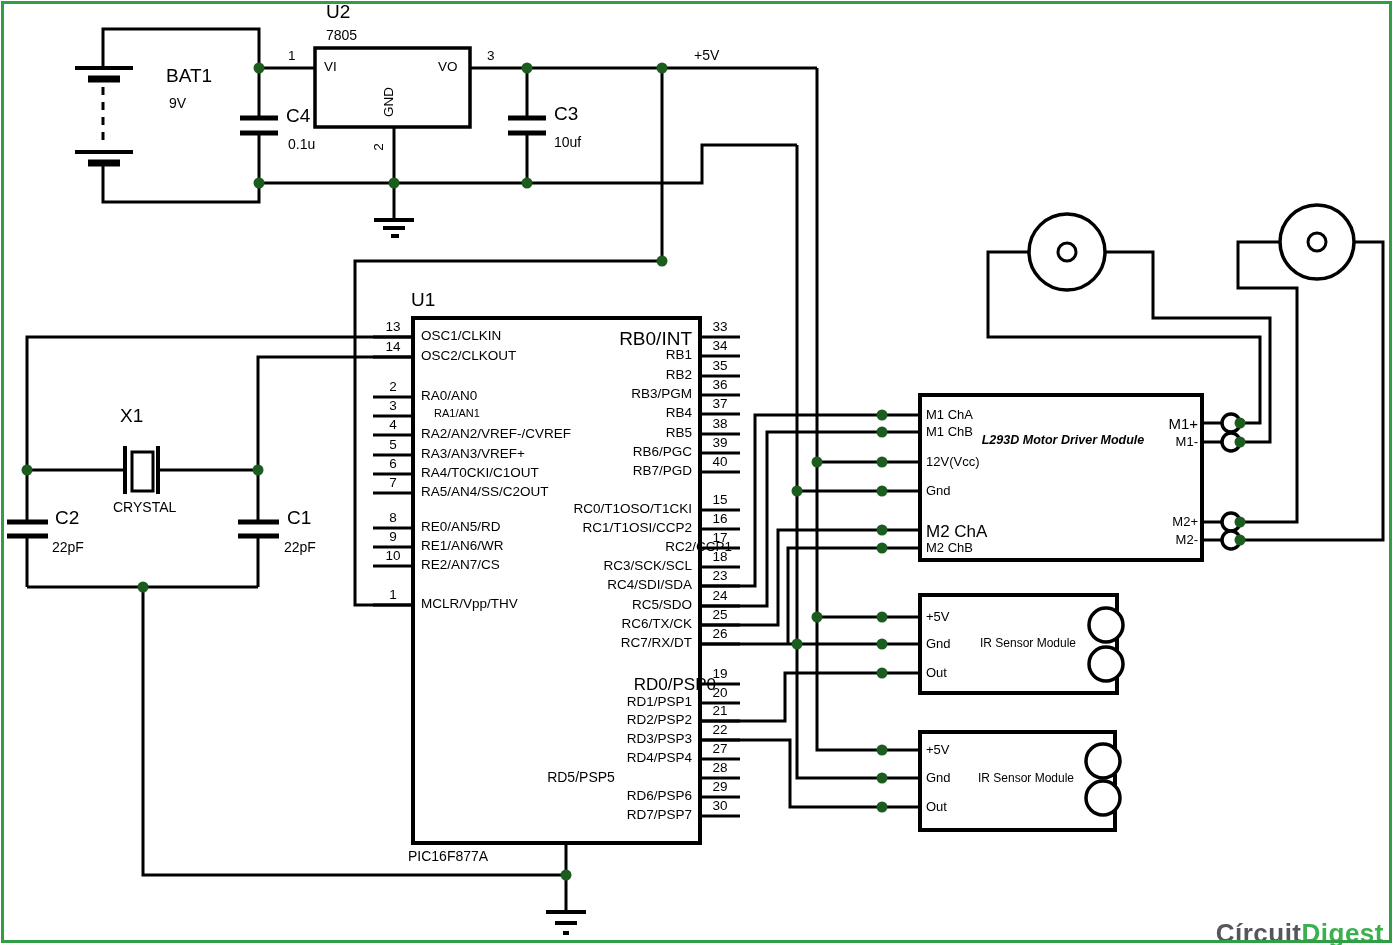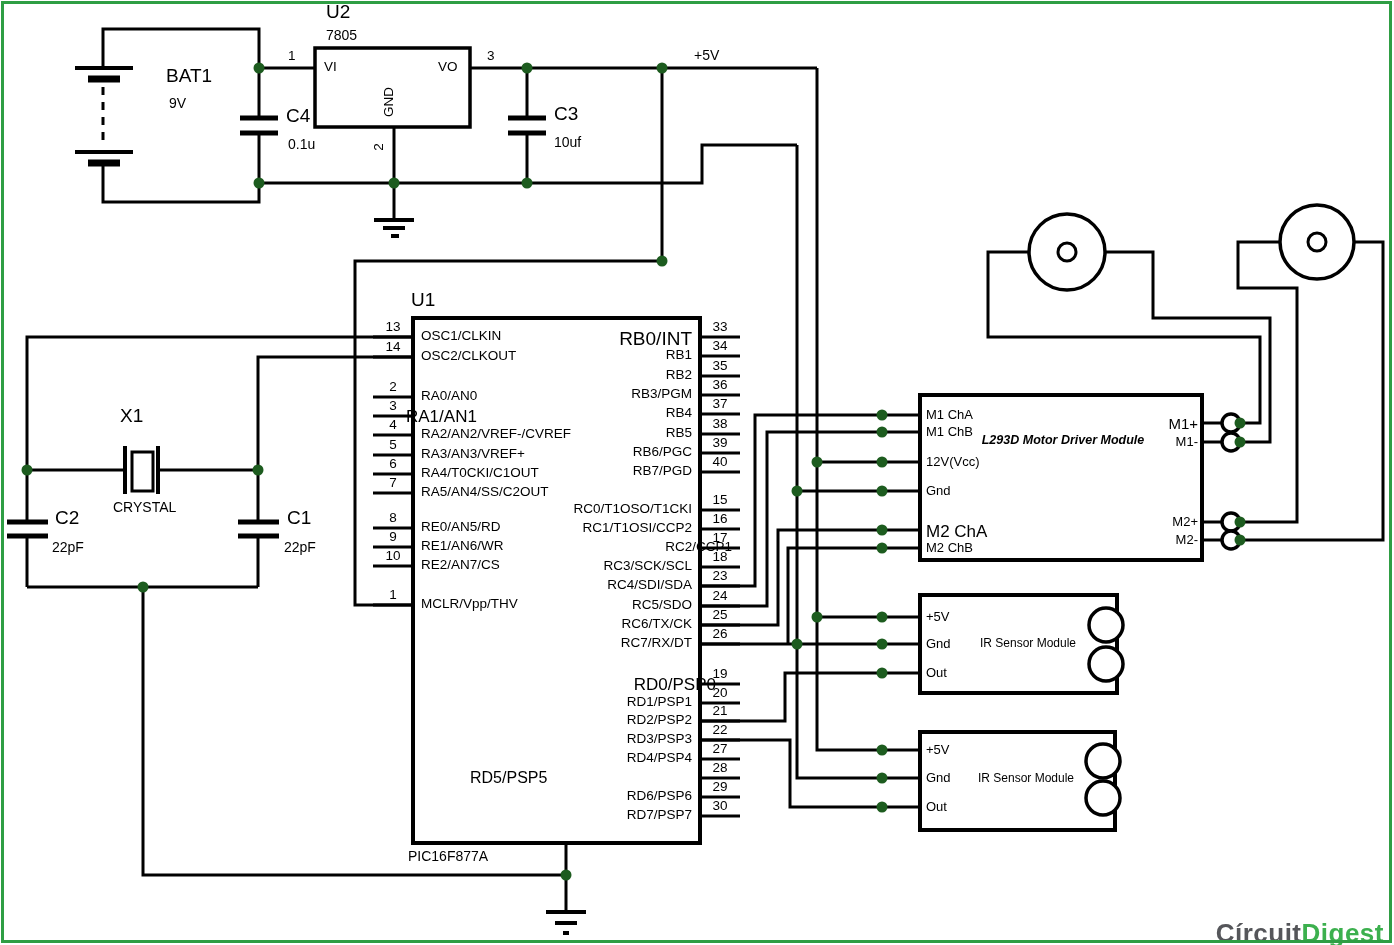--- a/index.html
+++ b/index.html
@@ -187,21 +187,21 @@
   </div>
 
   <div id="gen-labels">
       <div class="lbl" style="left:373px;top:320px;width:40px;text-align:center;font-size:13.5px;">13</div>
       <div class="lbl" style="left:421px;top:329px;font-size:13.5px;">OSC1/CLKIN</div>
       <div class="lbl" style="left:373px;top:340px;width:40px;text-align:center;font-size:13.5px;">14</div>
       <div class="lbl" style="left:421px;top:349px;font-size:13.5px;">OSC2/CLKOUT</div>
       <div class="lbl" style="left:373px;top:380px;width:40px;text-align:center;font-size:13.5px;">2</div>
       <div class="lbl" style="left:421px;top:389px;font-size:13.5px;">RA0/AN0</div>
       <div class="lbl" style="left:373px;top:399px;width:40px;text-align:center;font-size:13.5px;">3</div>
-      <div class="lbl" style="left:406px;top:408px;font-size:17px;">RA1/AN1</div>
+      <div class="lbl" style="left:434px;top:408px;font-size:11px;">RA1/AN1</div>
       <div class="lbl" style="left:373px;top:418px;width:40px;text-align:center;font-size:13.5px;">4</div>
       <div class="lbl" style="left:421px;top:427px;font-size:13.5px;">RA2/AN2/VREF-/CVREF</div>
       <div class="lbl" style="left:373px;top:438px;width:40px;text-align:center;font-size:13.5px;">5</div>
       <div class="lbl" style="left:421px;top:447px;font-size:13.5px;">RA3/AN3/VREF+</div>
       <div class="lbl" style="left:373px;top:457px;width:40px;text-align:center;font-size:13.5px;">6</div>
       <div class="lbl" style="left:421px;top:466px;font-size:13.5px;">RA4/T0CKI/C1OUT</div>
       <div class="lbl" style="left:373px;top:476px;width:40px;text-align:center;font-size:13.5px;">7</div>
       <div class="lbl" style="left:421px;top:485px;font-size:13.5px;">RA5/AN4/SS/C2OUT</div>
       <div class="lbl" style="left:373px;top:511px;width:40px;text-align:center;font-size:13.5px;">8</div>
       <div class="lbl" style="left:421px;top:520px;font-size:13.5px;">RE0/AN5/RD</div>
@@ -247,21 +247,21 @@
       <div class="lbl" style="left:494px;top:676px;width:222px;text-align:right;font-size:17px;">RD0/PSP0</div>
       <div class="lbl" style="left:700px;top:686px;width:40px;text-align:center;font-size:13.5px;">20</div>
       <div class="lbl" style="left:470px;top:695px;width:222px;text-align:right;font-size:13.5px;">RD1/PSP1</div>
       <div class="lbl" style="left:700px;top:704px;width:40px;text-align:center;font-size:13.5px;">21</div>
       <div class="lbl" style="left:470px;top:713px;width:222px;text-align:right;font-size:13.5px;">RD2/PSP2</div>
       <div class="lbl" style="left:700px;top:723px;width:40px;text-align:center;font-size:13.5px;">22</div>
       <div class="lbl" style="left:470px;top:732px;width:222px;text-align:right;font-size:13.5px;">RD3/PSP3</div>
       <div class="lbl" style="left:700px;top:742px;width:40px;text-align:center;font-size:13.5px;">27</div>
       <div class="lbl" style="left:470px;top:751px;width:222px;text-align:right;font-size:13.5px;">RD4/PSP4</div>
       <div class="lbl" style="left:700px;top:761px;width:40px;text-align:center;font-size:13.5px;">28</div>
-      <div class="lbl" style="left:470px;top:770px;width:222px;text-align:left;font-size:16px;">RD5/PSP5</div>
+      <div class="lbl" style="left:470px;top:770px;width:222px;text-align:center;font-size:14px;">RD5/PSP5</div>
       <div class="lbl" style="left:700px;top:780px;width:40px;text-align:center;font-size:13.5px;">29</div>
       <div class="lbl" style="left:470px;top:789px;width:222px;text-align:right;font-size:13.5px;">RD6/PSP6</div>
       <div class="lbl" style="left:700px;top:799px;width:40px;text-align:center;font-size:13.5px;">30</div>
       <div class="lbl" style="left:470px;top:808px;width:222px;text-align:right;font-size:13.5px;">RD7/PSP7</div>
       <div class="lbl" style="left:926px;top:408px;font-size:13px;">M1 ChA</div>
       <div class="lbl" style="left:926px;top:425px;font-size:13px;">M1 ChB</div>
       <div class="lbl" style="left:926px;top:455px;font-size:13px;">12V(Vcc)</div>
       <div class="lbl" style="left:926px;top:484px;font-size:13px;">Gnd</div>
       <div class="lbl" style="left:926px;top:523px;font-size:17px;">M2 ChA</div>
       <div class="lbl" style="left:926px;top:541px;font-size:13px;">M2 ChB</div>

